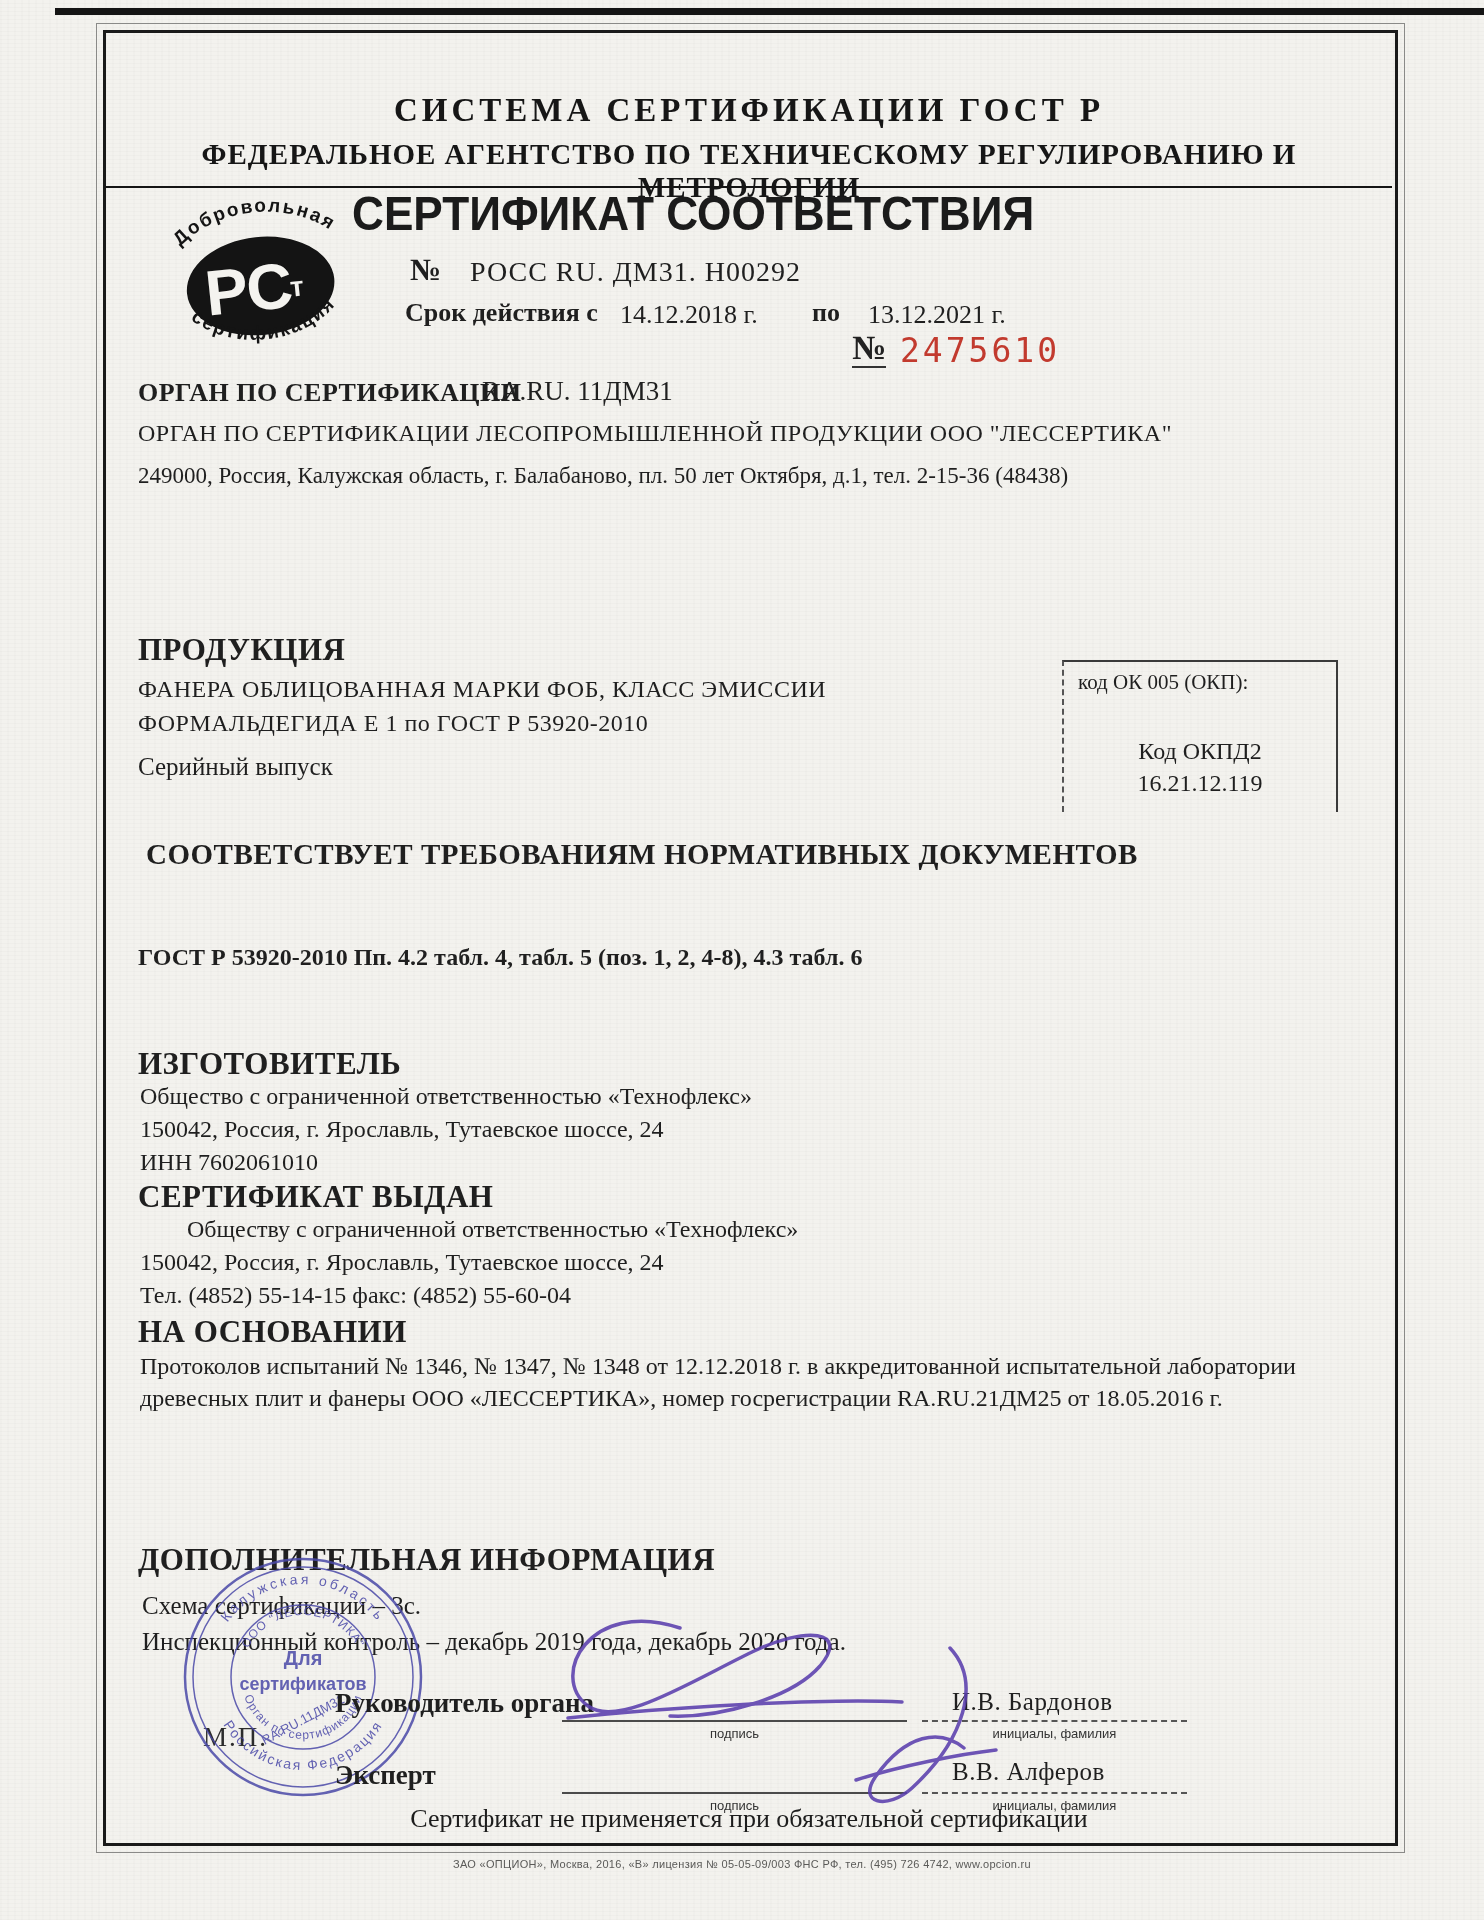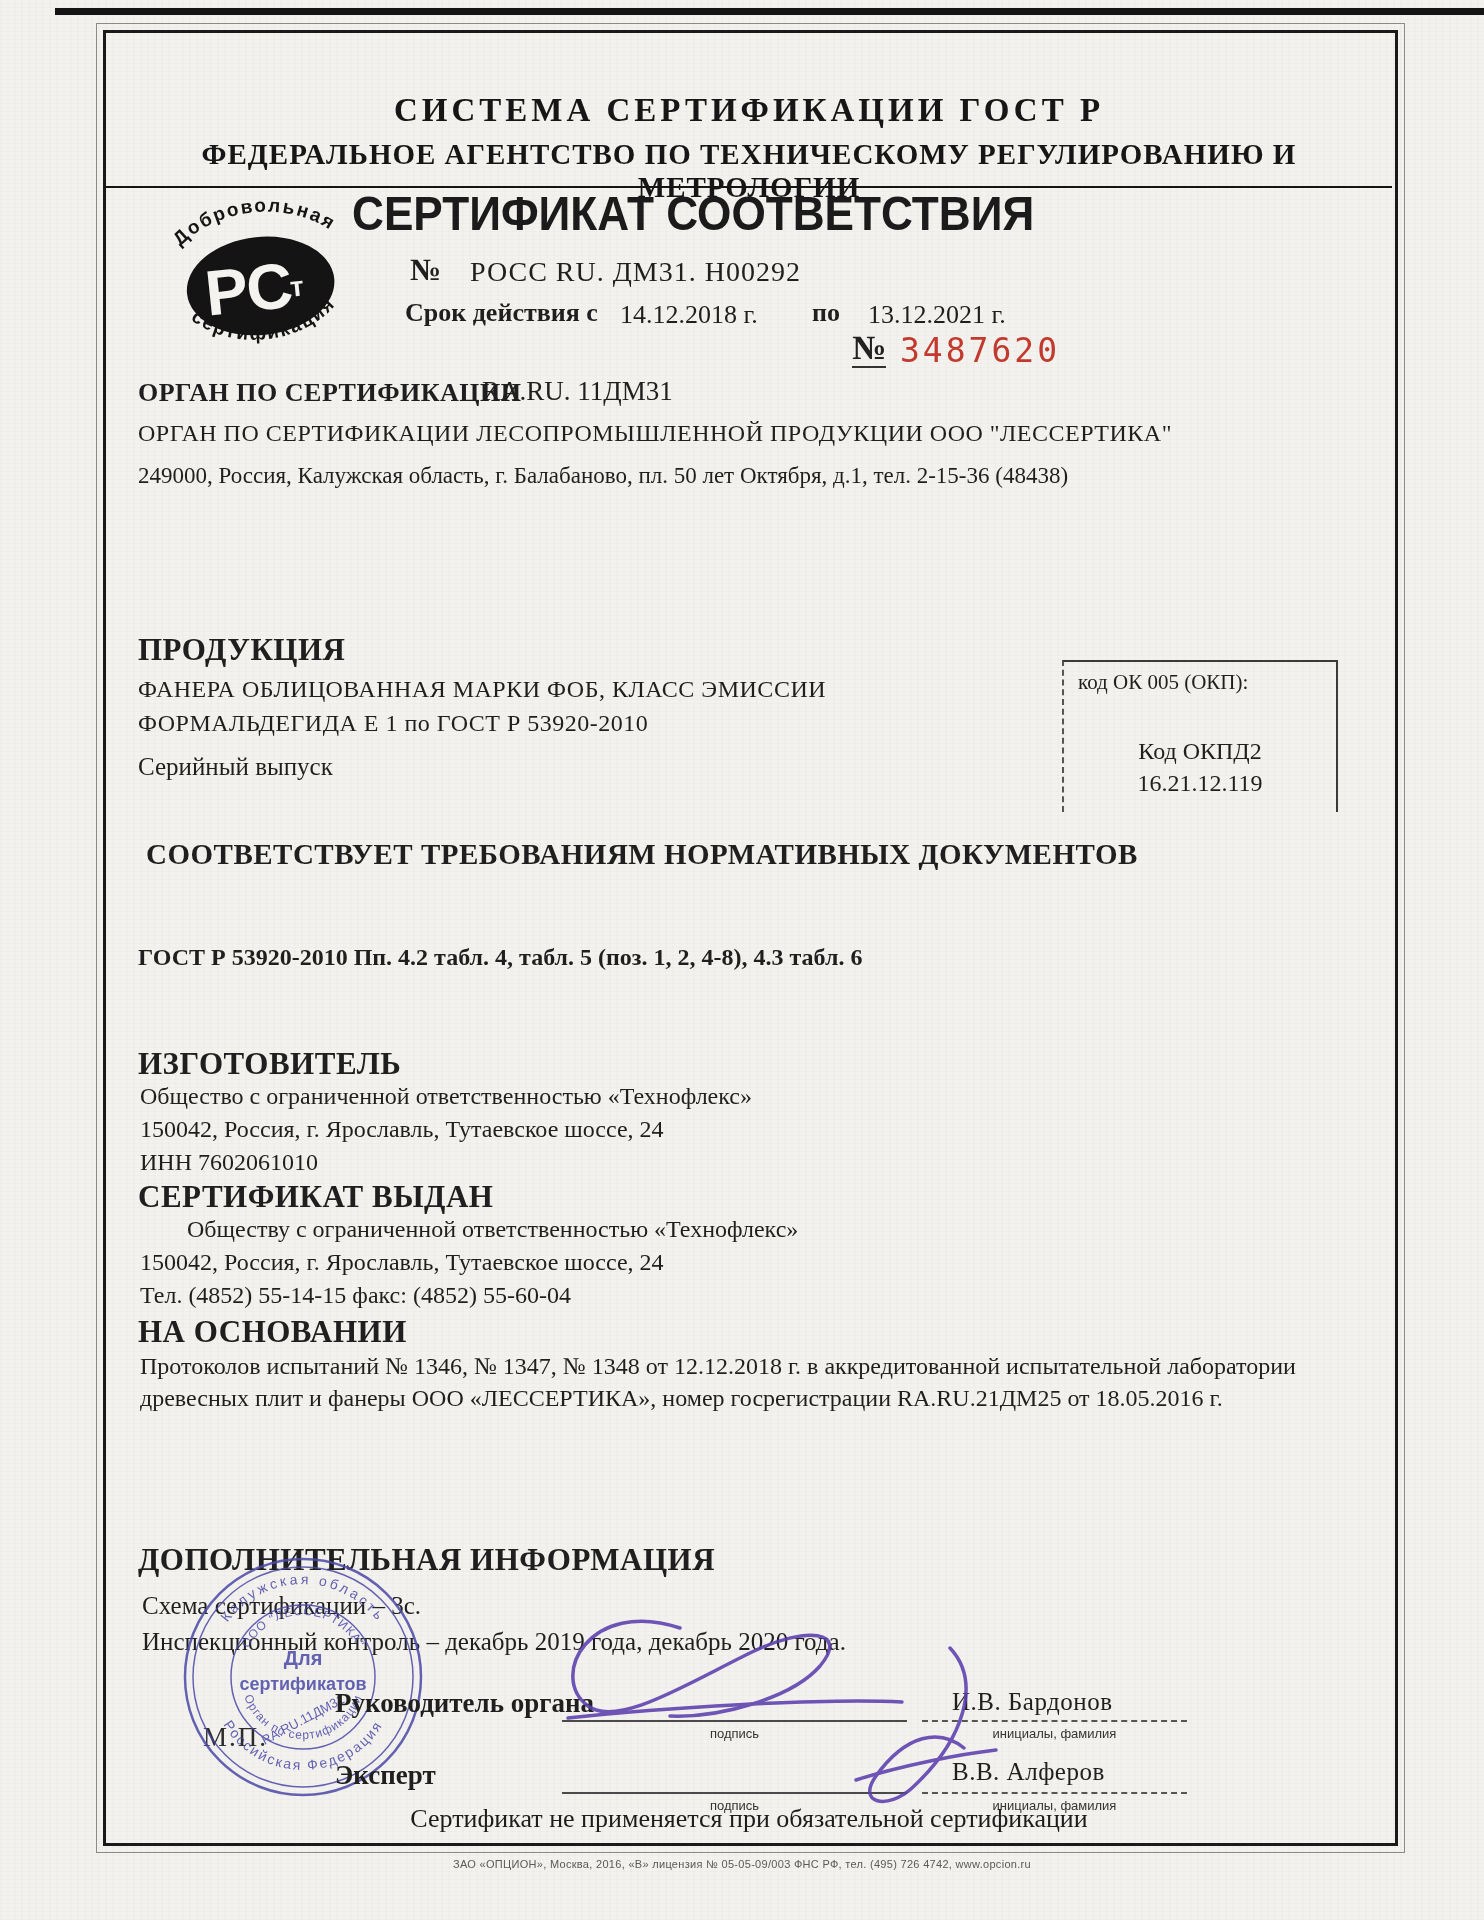--- a/index.html
+++ b/index.html
@@ -110,21 +110,21 @@
   </svg>
 
   <h1 class="abs cert-title">СЕРТИФИКАТ СООТВЕТСТВИЯ</h1>
   <span class="abs num-label">№</span>
   <span class="abs num-value">РОСС  RU. ДМ31. Н00292</span>
   <span class="abs validity-label">Срок действия  с</span>
   <span class="abs valid-from">14.12.2018 г.</span>
   <span class="abs to-label">по</span>
   <span class="abs valid-to">13.12.2021 г.</span>
   <span class="abs form-num-sign">№</span>
-  <span class="abs form-num">3487620</span>
+  <span class="abs form-num">2475610</span>
 
   <span class="abs org-label">ОРГАН ПО СЕРТИФИКАЦИИ</span>
   <span class="abs org-code">RA.RU. 11ДМ31</span>
   <div class="abs org-name">ОРГАН ПО СЕРТИФИКАЦИИ ЛЕСОПРОМЫШЛЕННОЙ ПРОДУКЦИИ  ООО "ЛЕССЕРТИКА"</div>
   <div class="abs org-address">249000, Россия, Калужская область, г. Балабаново, пл. 50 лет Октября, д.1, тел. 2-15-36 (48438)</div>
 
   <div class="abs sec-lbl prod-lbl">ПРОДУКЦИЯ</div>
   <div class="abs prod-l1">ФАНЕРА ОБЛИЦОВАННАЯ МАРКИ ФОБ, КЛАСС ЭМИССИИ</div>
   <div class="abs prod-l2">ФОРМАЛЬДЕГИДА  Е 1 по ГОСТ Р 53920-2010</div>
   <div class="abs prod-l3">Серийный выпуск</div>

